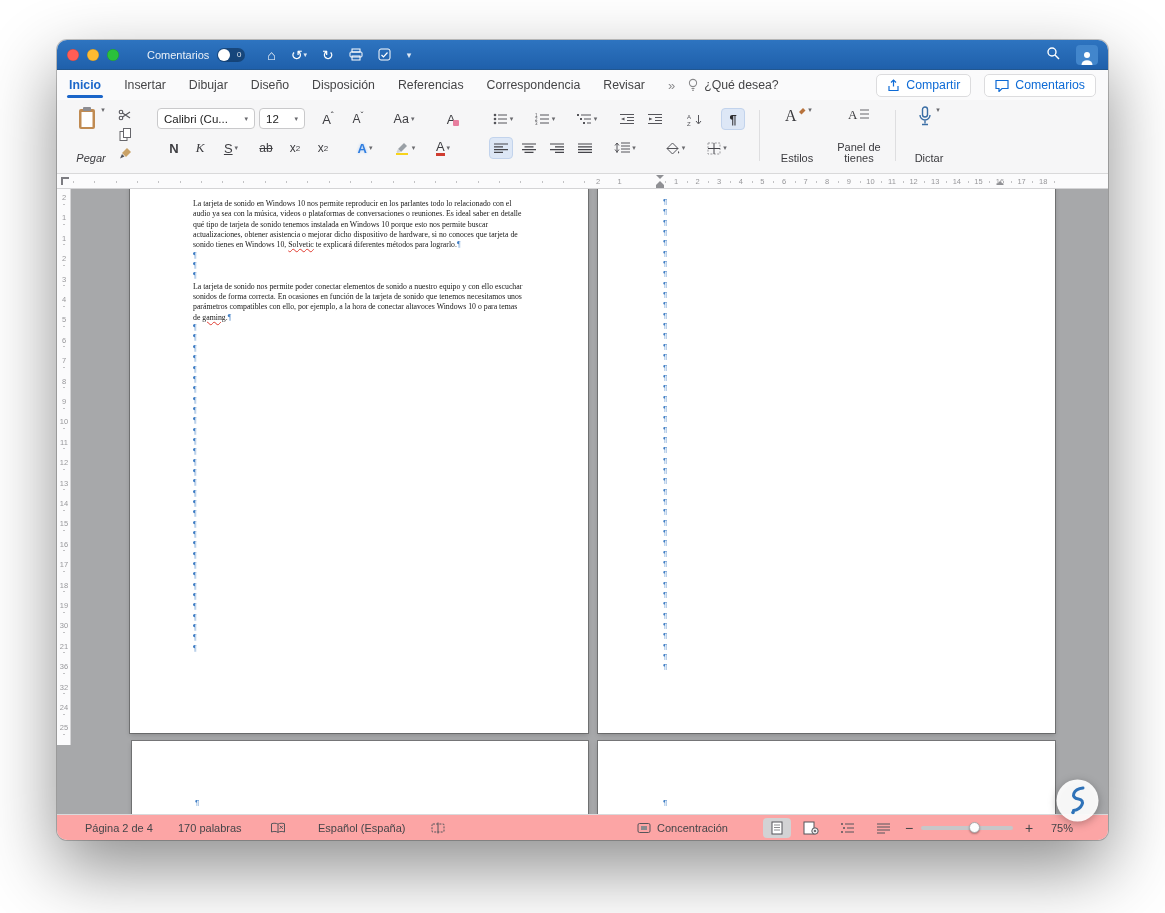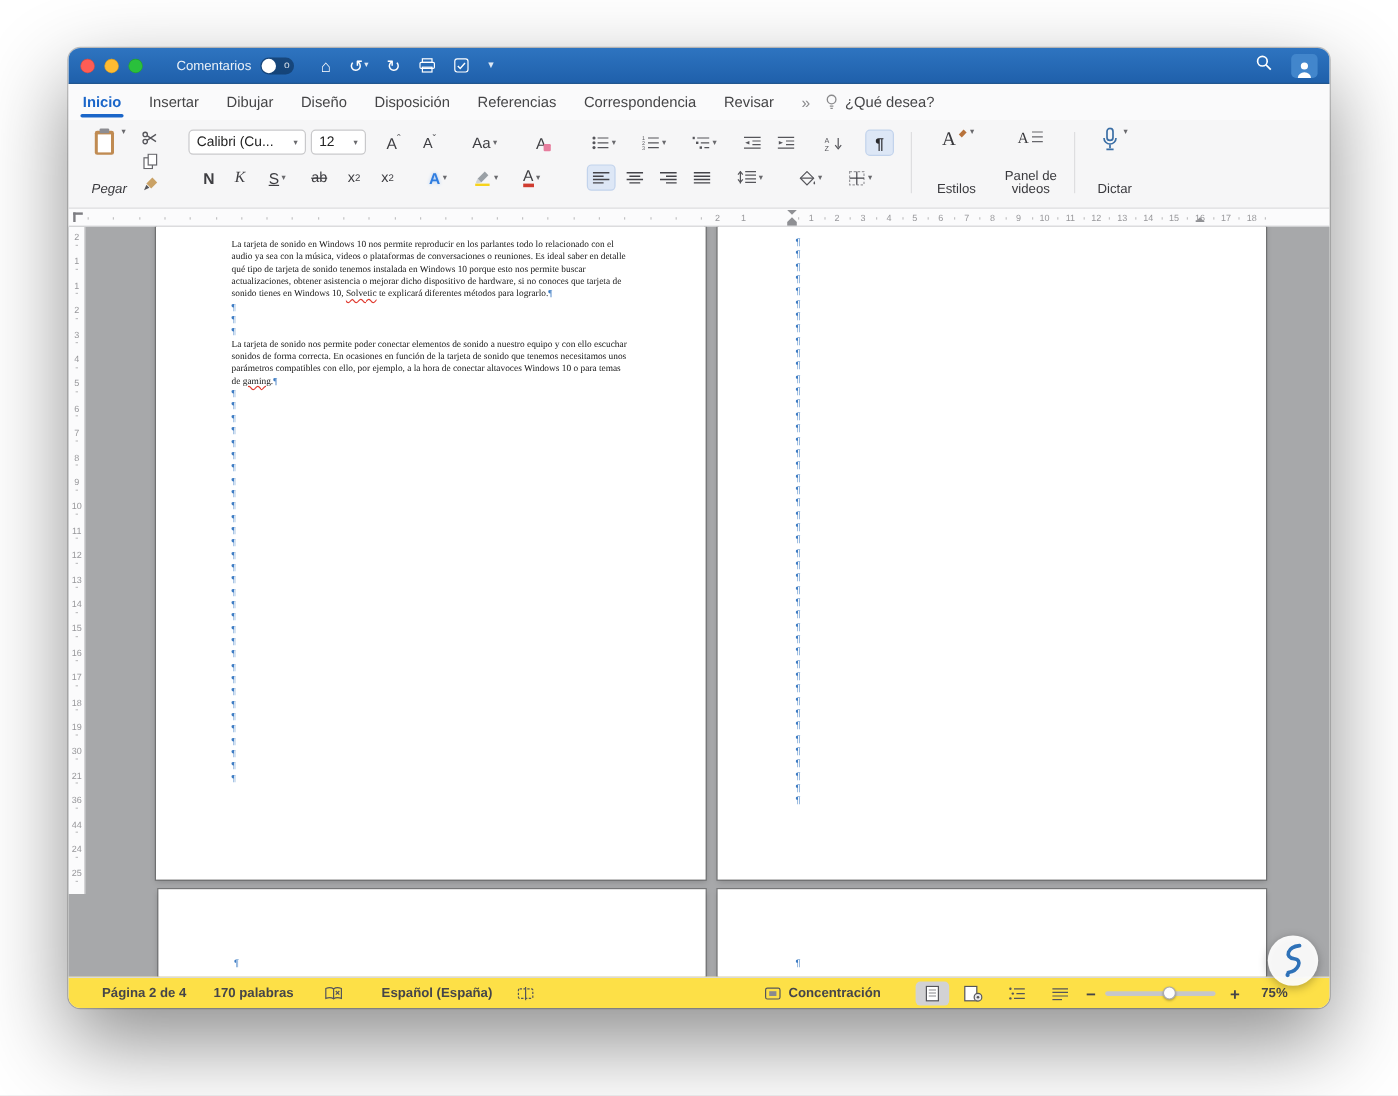--- a/index.html
+++ b/index.html
@@ -66,21 +66,21 @@
   .page { position:absolute; background:#fff; box-shadow:0 0 0 1px rgba(0,0,0,.28), 0 2px 5px rgba(0,0,0,.18); overflow:hidden; }
   .pagecontent { width:100%; height:100%; }
   .para { font-size:7.8px; line-height:10.35px; color:#161616; }
   .pline { height:10.35px; font-size:7.8px; line-height:10.35px; color:#3f7dc4; }
   .pilcrow { color:#3f7dc4; }
   .spell { text-decoration:underline wavy #e03b30; text-decoration-thickness:1px; text-underline-offset:1px; }
   .assistant { position:absolute; left:998px; top:738px; width:45px; height:45px; border-radius:50%; z-index:40;
     filter:drop-shadow(0 2px 4px rgba(0,0,0,.3)); }
 
   
-  .status { position:relative; height:26px; background:#fde047; border-top:1px solid #d9d9db; font-size:11px; color:#454549;font-weight:bold; }
+  .status { position:relative; height:26px; background:#fca5a5; border-top:1px solid #d9d9db; font-size:11px; color:#454549; }
   .st { position:absolute; top:50%; transform:translateY(-50%); white-space:nowrap; }
   .sticon { position:absolute; top:50%; transform:translateY(-50%); display:flex; align-items:center; }
   .viewbtn { position:absolute; top:3px; width:28px; height:20px; display:flex; align-items:center; justify-content:center; border-radius:4px; }
   .viewbtn.active { background:#d2d2d4; }
   .ztrack { position:absolute; top:11px; width:92px; height:3.5px; background:#c7c7c9; border-radius:2px; }
   .zthumb { position:absolute; top:-4px; width:11px; height:11px; background:#fdfdfd; border:1px solid #ababad; border-radius:50%; box-shadow:0 1px 2px rgba(0,0,0,.3); }
 </style>
 </head>
 <body>
 
@@ -140,20 +140,36 @@
     <span class="tab">Correspondencia</span>
     <span class="tab">Revisar</span>
     <span class="tabs-overflow">»</span>
     <span class="tellme">
       <svg width="12" height="14" viewBox="0 0 12 14">
           <circle cx="6" cy="5" r="3.6" fill="none" stroke="#8a8a8c" stroke-width="1.1"></circle>
           <path d="M4.5 10.5 h3 M5 12.3 h2" stroke="#8a8a8c" stroke-width="1.1"></path>
         </svg>
       <span>¿Qué desea?</span>
     </span>
+    <div class="tabs-right">
+      <span class="pill-btn">
+        <svg width="13" height="13">
+            <path d="M2 7 v4.5 h9 V7" fill="none" stroke="#0e6bd6" stroke-width="1.2"></path>
+            <path d="M6.5 1.5 v6" stroke="#0e6bd6" stroke-width="1.2"></path>
+            <path d="M4 3.5 L6.5 1 9 3.5" fill="none" stroke="#0e6bd6" stroke-width="1.2"></path>
+          </svg>
+        <span>Compartir</span>
+      </span>
+      <span class="pill-btn">
+        <svg width="14" height="13">
+            <path d="M1 1.5 h12 v8 h-6 l-3 3 v-3 h-3 z" fill="none" stroke="#0e6bd6" stroke-width="1.2"></path>
+          </svg>
+        <span>Comentarios</span>
+      </span>
+    </div>
   </div>
 
   <div class="ribbon">
 
     <div class="bigbtn" style="left:10px; top:6px; width:48px;font-style:italic;">
       <div style="display:flex; align-items:flex-start; gap:2px;">
         <svg width="20" height="24">
             <rect x="2" y="3" width="16" height="20" rx="2" fill="#c08b52"></rect>
             <rect x="6" y="1" width="8" height="4" rx="1" fill="#8d8d92"></rect>
             <rect x="4.5" y="6" width="11" height="15" fill="#fff"></rect>
@@ -353,21 +369,21 @@
           </svg>
         <span class="chev">▾</span>
       </div>
       <span class="biglabel">Estilos</span>
     </div>
     <div class="bigbtn" style="left:772px; top:6px; width:60px;">
       <svg width="22" height="17">
           <text x="0" y="13" font-size="13" fill="#3a3a3e" font-family="Liberation Serif, serif">A</text>
           <path d="M12 4 h9 M12 8 h9 M12 12 h9" stroke="#66666b"></path>
         </svg>
-      <span class="biglabel">Panel de videos</span>
+      <span class="biglabel">Panel de tienes</span>
     </div>
 
     <div class="vsep" style="left:838px;"></div>
 
     <div class="bigbtn" style="left:848px; top:6px; width:48px;">
       <div style="display:flex; align-items:flex-start; gap:2px;">
         <svg width="14" height="21" viewBox="0 0 14 21">
             <rect x="4.5" y="1" width="5" height="10" rx="2.5" fill="none" stroke="#3a6ea5" stroke-width="1.4"></rect>
             <path d="M2 9 a5 5 0 0 0 10 0" fill="none" stroke="#3a6ea5" stroke-width="1.4"></path>
             <line x1="7" y1="14.5" x2="7" y2="17.5" stroke="#3a6ea5" stroke-width="1.4"></line>
@@ -494,21 +510,21 @@
         <span class="vnum" style="top: 391.6px;">18</span>
         <span class="vdot" style="top: 402.1px;"></span>
         <span class="vnum" style="top: 412px;">19</span>
         <span class="vdot" style="top: 422.5px;"></span>
         <span class="vnum" style="top: 432.4px;">30</span>
         <span class="vdot" style="top: 442.9px;"></span>
         <span class="vnum" style="top: 452.8px;">21</span>
         <span class="vdot" style="top: 463.3px;"></span>
         <span class="vnum" style="top: 473.2px;">36</span>
         <span class="vdot" style="top: 483.7px;"></span>
-        <span class="vnum" style="top: 493.6px;">44</span>
+        <span class="vnum" style="top: 493.6px;">32</span>
         <span class="vdot" style="top: 504.1px;"></span>
         <span class="vnum" style="top: 514px;">24</span>
         <span class="vdot" style="top: 524.5px;"></span>
         <span class="vnum" style="top: 534.4px;">25</span>
         <span class="vdot" style="top: 544.9px;"></span>
       </div>
 
     <div class="page" style="left:73px; top:-92px; width:458px; height:636px;">
       <div class="pagecontent" style="padding:102px 62px 0 63px;font-family:Liberation Serif, serif;">
           <div class="para"><span>La tarjeta de sonido en Windows 10 nos permite reproducir en los parlantes todo lo relacionado con el audio ya sea con la música, videos o plataformas de conversaciones o reuniones. Es ideal saber en detalle qué tipo de tarjeta de sonido tenemos instalada en Windows 10 porque esto nos permite buscar actualizaciones, obtener asistencia o mejorar dicho dispositivo de hardware, si no conoces que tarjeta de sonido tienes en Windows 10, </span><span class="spell">Solvetic</span><span> te explicará diferentes métodos para lograrlo.</span><span class="pilcrow">¶</span></div>

